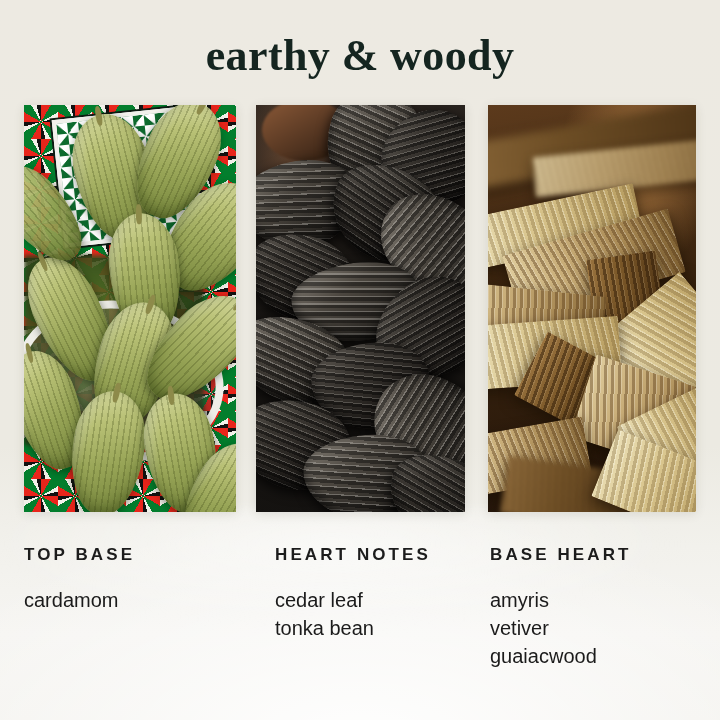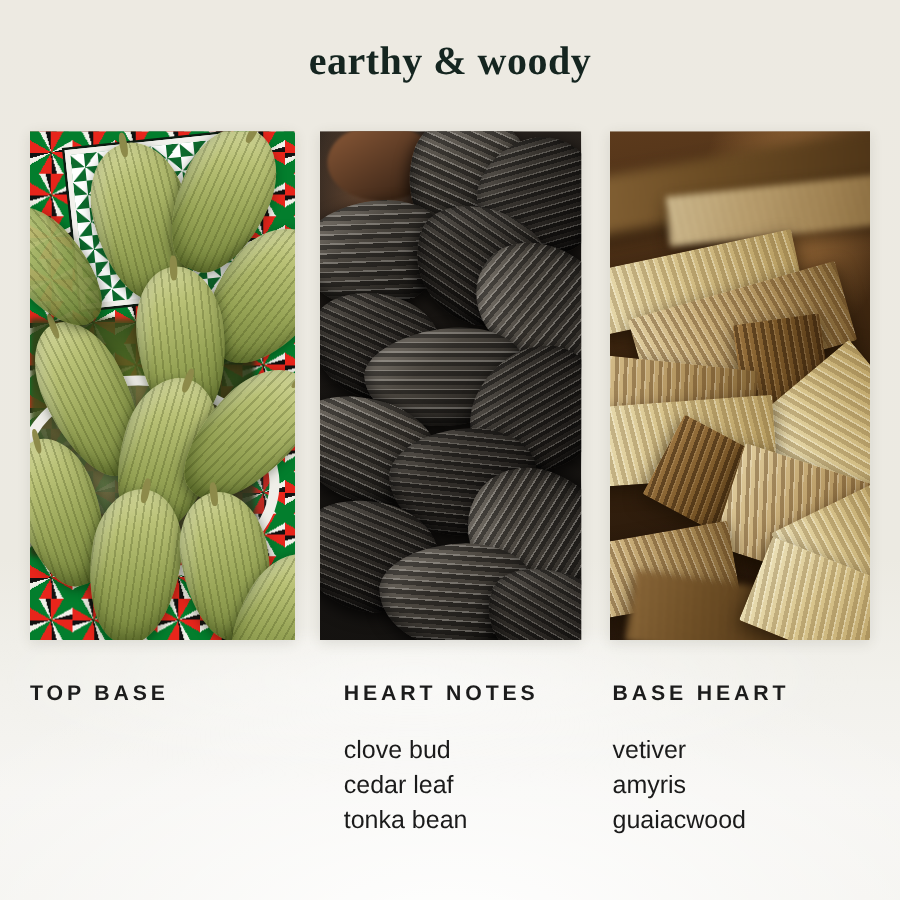--- a/index.html
+++ b/index.html
@@ -21,21 +21,21 @@
   .bg-sheen {
     position:absolute; left:0; right:0; top:508px; height:120px;
     background: radial-gradient(70% 100% at 46% 30%, rgba(255,255,255,0.55), rgba(255,255,255,0) 70%);
     filter: blur(6px);
   }
 
   .title {
     position:absolute; top:30px; left:0; width:720px;
     text-align:center;
     font-family:"Liberation Serif", serif;
-    font-size:32px;
+    font-size:44px;
     font-weight:700;
     letter-spacing:0.4px;
     color:#16262029;
     color:#152520;
   }
 
   .panels { position:absolute; top:105px; left:24px; width:672px; height:407px; }
   .panel {
     position:absolute; top:0; width:212px; height:407px;
     overflow:hidden;
@@ -244,29 +244,29 @@
       <div class="stick pale" style="--ang:80deg; left:112px; top:346px; width:130px; height:72px;  transform:rotate(22deg);"></div>
     </div>
   </div>
 
 </div>
 
 <div class="notes">
 
   <div class="col c1">
     <div class="col-head">TOP BASE</div>
+    <div class="note-item">cardamom</div>
   </div>
 
   <div class="col c2">
     <div class="col-head">HEART NOTES</div>
-    <div class="note-item">clove bud</div>
     <div class="note-item">cedar leaf</div>
     <div class="note-item">tonka bean</div>
   </div>
 
   <div class="col c3">
     <div class="col-head">BASE HEART</div>
+    <div class="note-item">amyris</div>
     <div class="note-item">vetiver</div>
-    <div class="note-item">amyris</div>
     <div class="note-item">guaiacwood</div>
   </div>
 
 </div>
 
 </body></html>

